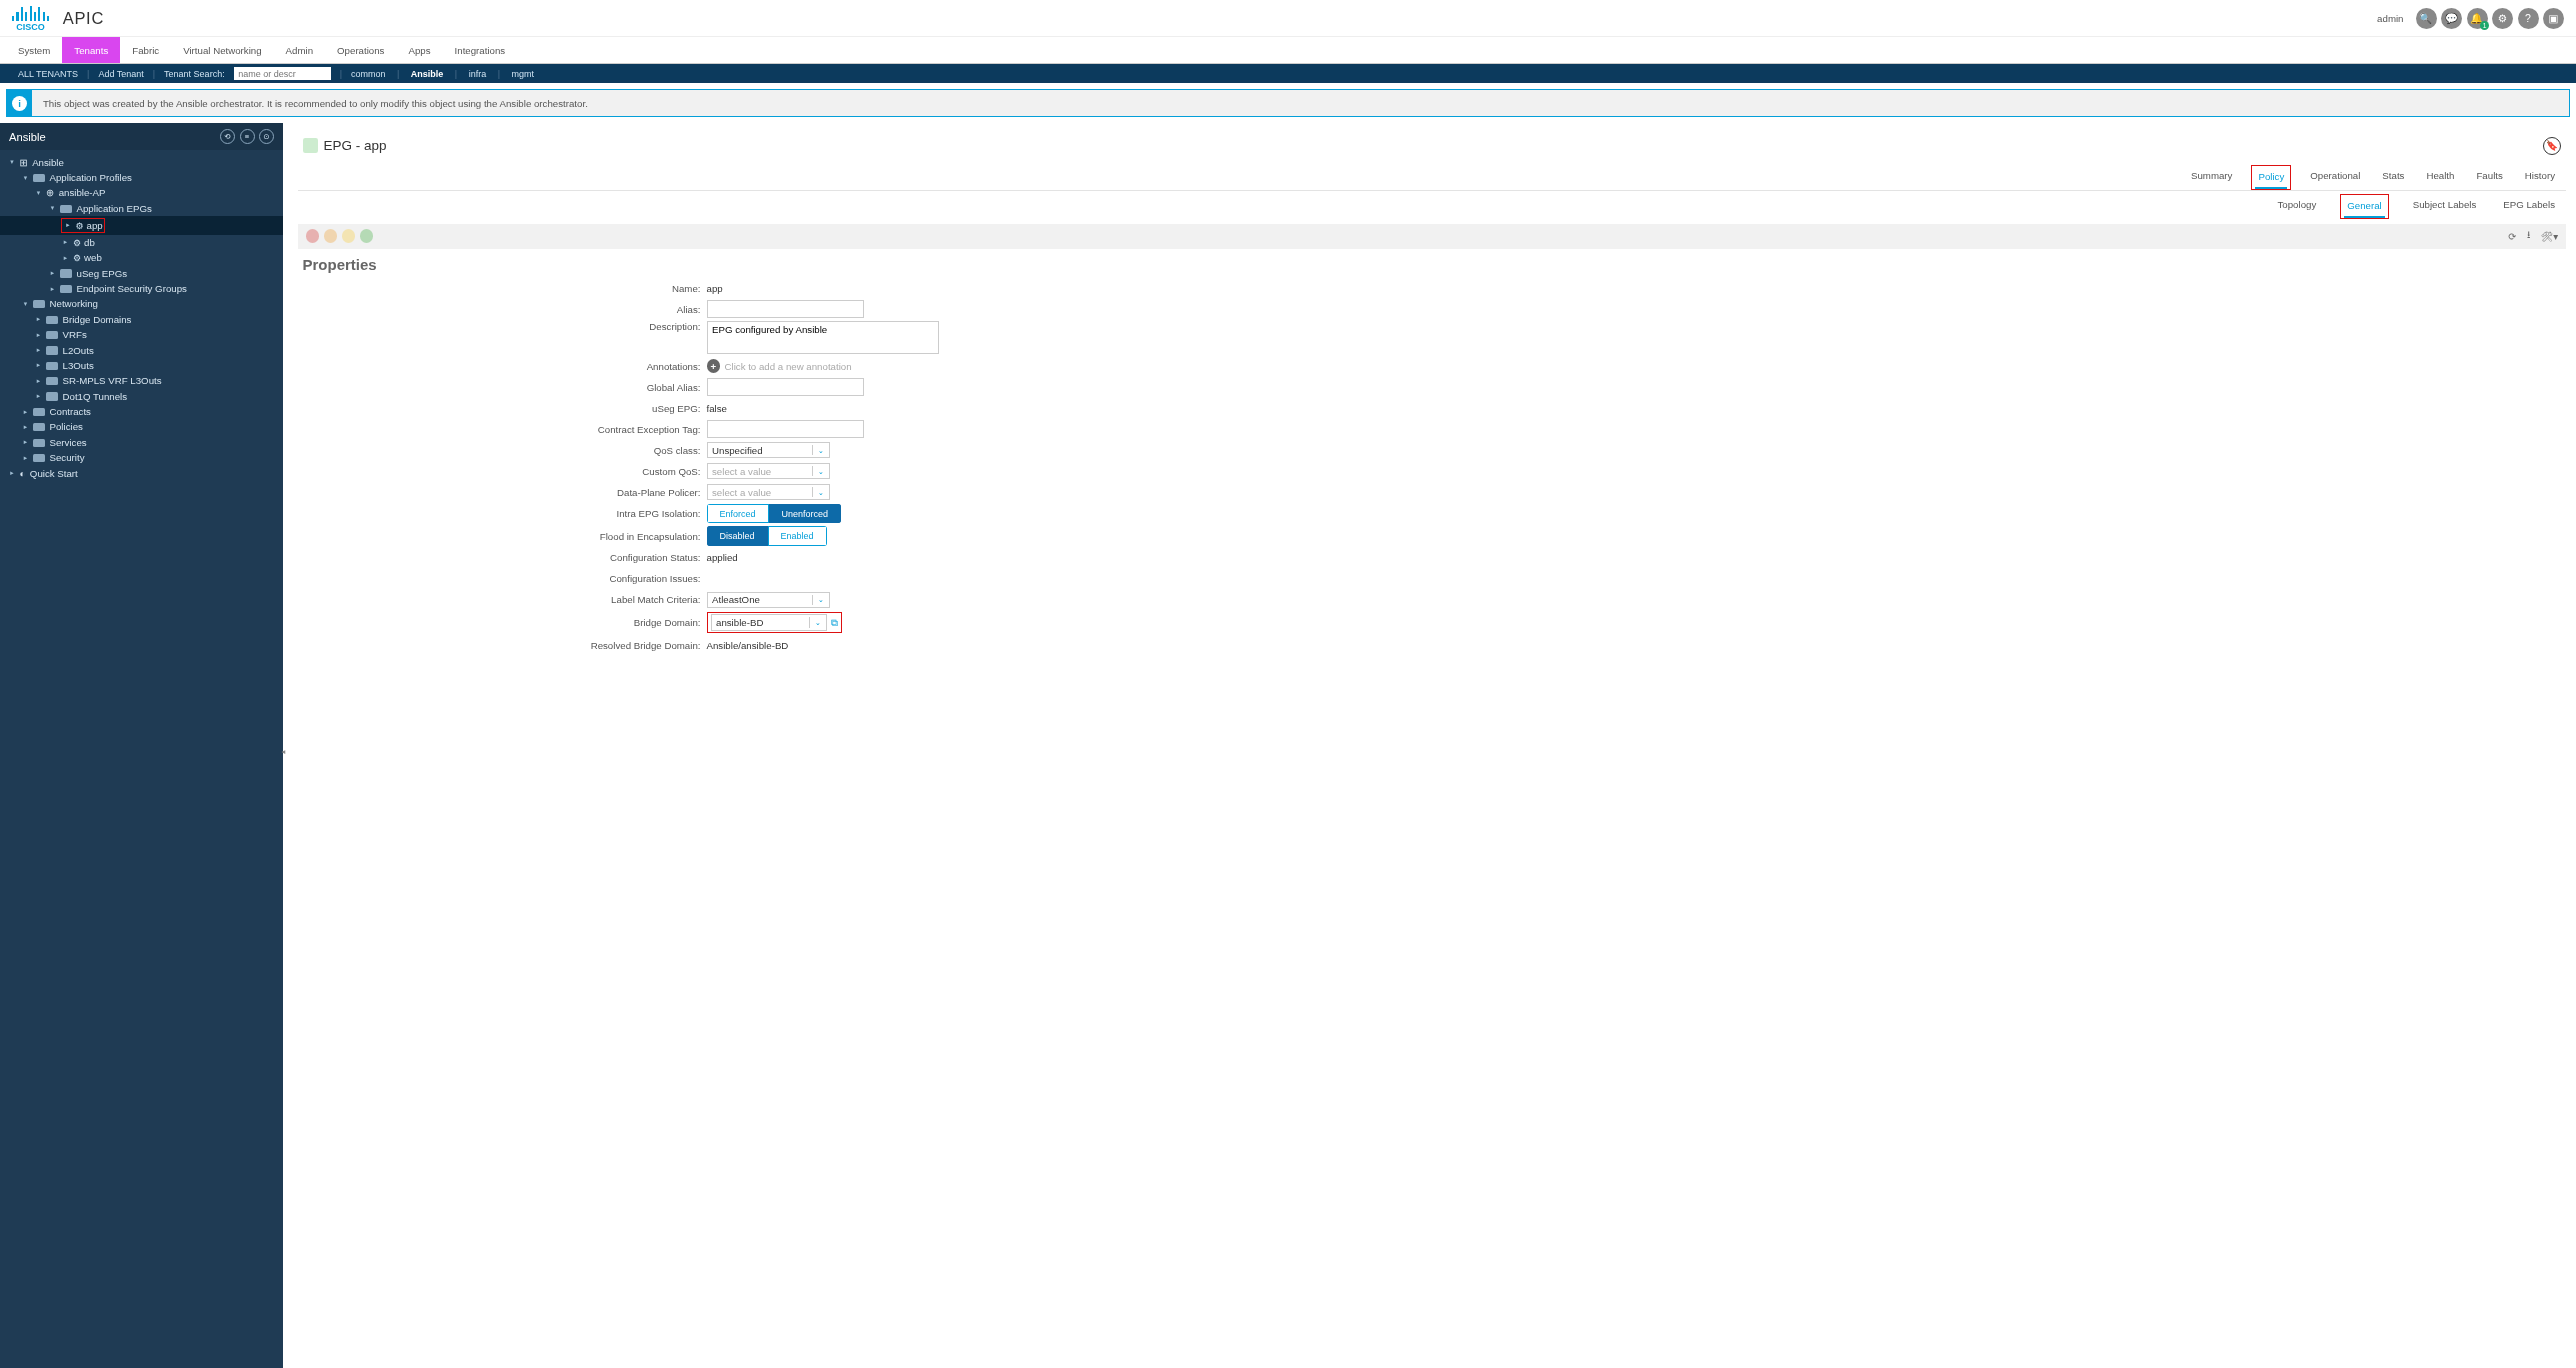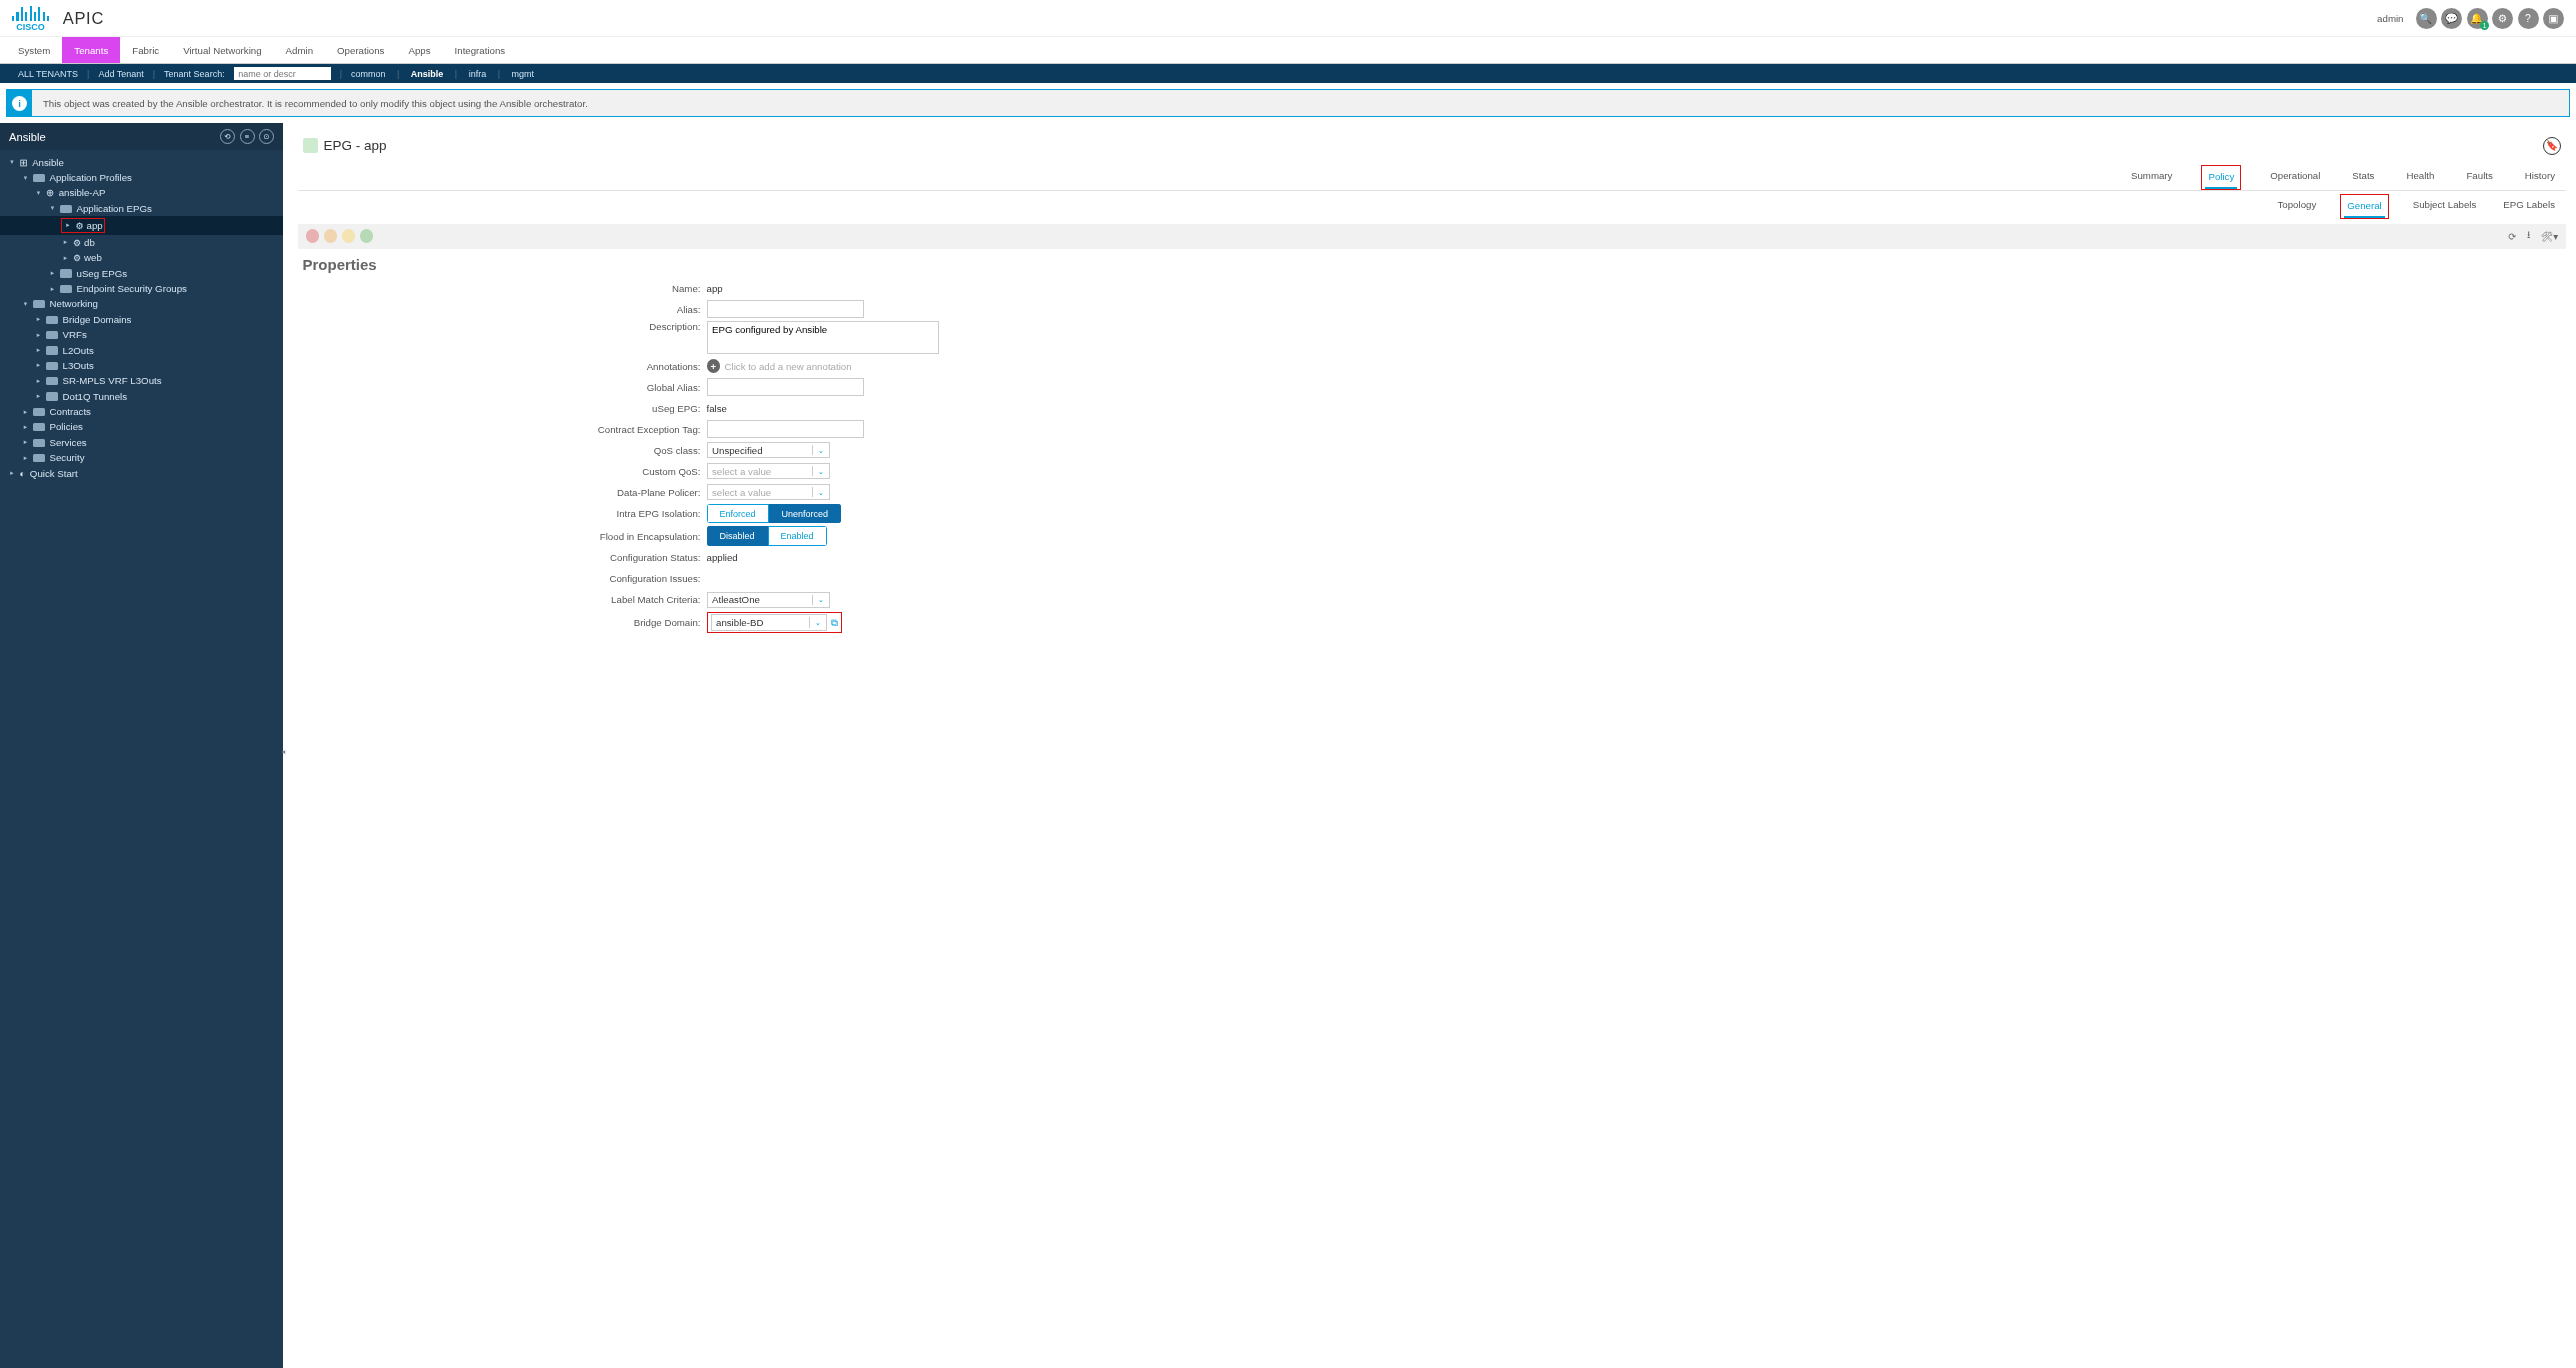--- a/index.html
+++ b/index.html
@@ -38,21 +38,21 @@
   .folder,.iconsm { width:12px; height:10.5px; margin-right:4.5px; display:inline-block; }
   .folder::before { content:""; display:block; width:12px; height:8.2px; background:#8aa6bd; border-radius:1.5px; margin-top:1.5px; position:relative;}
   .epg-icon::before { content:"⚙"; color:#cfe3f2; font-size:9px; margin-right:3px;}
   .redbox { border:1.5px solid #d11; padding:0.7px 1.5px; }
   .indent-0{padding-left:7.5px}.indent-1{padding-left:21px}.indent-2{padding-left:34px}.indent-3{padding-left:48px}.indent-4{padding-left:61px}
   .main { flex:1; padding:6px 10.5px 0 10.5px; overflow:auto;}
   .page-head { display:flex; align-items:center; padding:7.5px 4.5px; }
   .shield { width:15px; height:15px; background:#cdeccf; border-radius:2.2px; margin-right:6px; position:relative;}
   .page-title { font-size:13.5px; color:#333; }
   .bookmark { margin-left:auto; width:18px;height:18px;border-radius:50%;border:1.5px solid #333; display:flex; align-items:center; justify-content:center;}
-  .tabs1 { display:flex; justify-content:flex-end; gap:26px; padding:3px 7.5px 0 7.5px; border-bottom:0.7px solid #e3e3e3; }
+  .tabs1 { display:flex; justify-content:flex-end; gap:16px; padding:3px 7.5px 0 7.5px; border-bottom:0.7px solid #e3e3e3; }
   .tabs1 .t,.tabs2 .t { padding:4.5px 3px 7.5px 3px; color:#555; cursor:pointer; position:relative;}
   .tabs1 .t.active,.tabs2 .t.active { color:#049fd9; }
   .tabs1 .t.active::after,.tabs2 .t.active::after { content:""; position:absolute; left:0; right:0; bottom:0; height:2.2px; background:#049fd9;}
   .redwrap { border:1.5px solid #d11; padding:0 3px; }
   .tabs2 { display:flex; justify-content:flex-end; gap:21px; padding:3px 7.5px 0 7.5px;}
   .toolbar { background:#f1f1f1; display:flex; align-items:center; padding:4.5px 7.5px; margin-top:4.5px;}
   .statusdots { display:flex; gap:4.5px; }
   .dot { width:13.5px;height:13.5px;border-radius:50%; opacity:.4;}
   .dot.r{background:#d9534f}.dot.o{background:#f0ad4e}.dot.y{background:#f7d154}.dot.g{background:#5cb85c}
   .toolbar .sp{flex:1}
@@ -380,16 +380,20 @@
       <div class="row">
           <div class="lbl">Bridge Domain:</div>
         <span class="bd-red">
           <div class="select" style="width:116px">
               <span>ansible-BD</span>
               <span class="chev">⌄</span>
             </div>
           <span class="link-icon">⧉</span>
         </span>
       </div>
+      <div class="row">
+          <div class="lbl">Resolved Bridge Domain:</div>
+          <div class="val">Ansible/ansible-BD</div>
+        </div>
     </div>
   </div>
 </div>
 
 
 </body></html>

